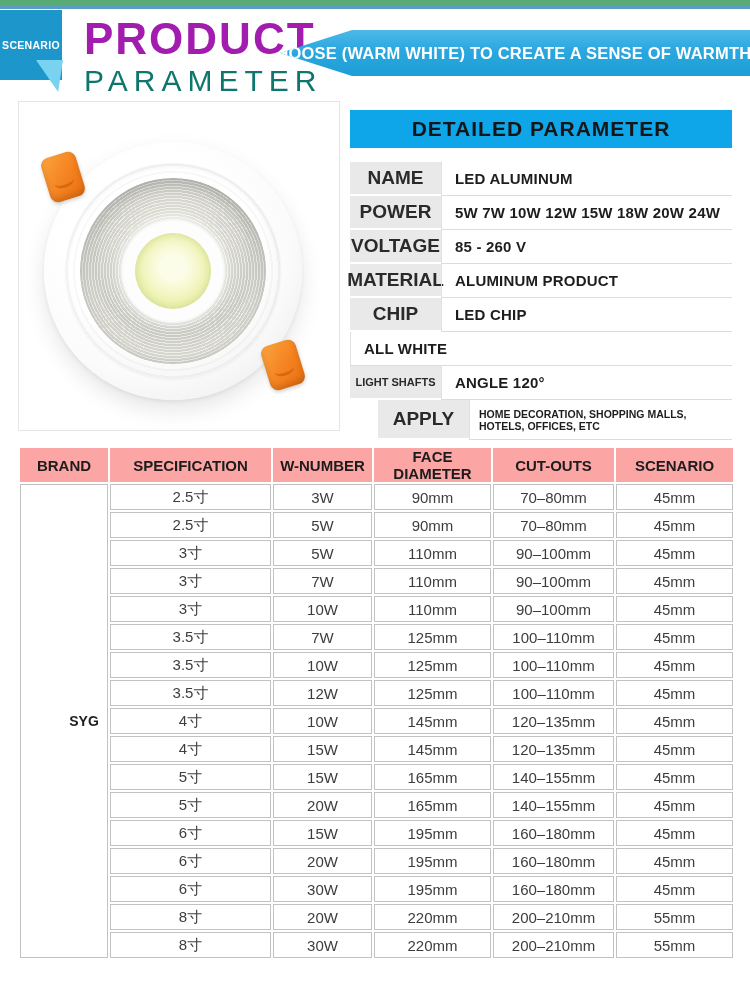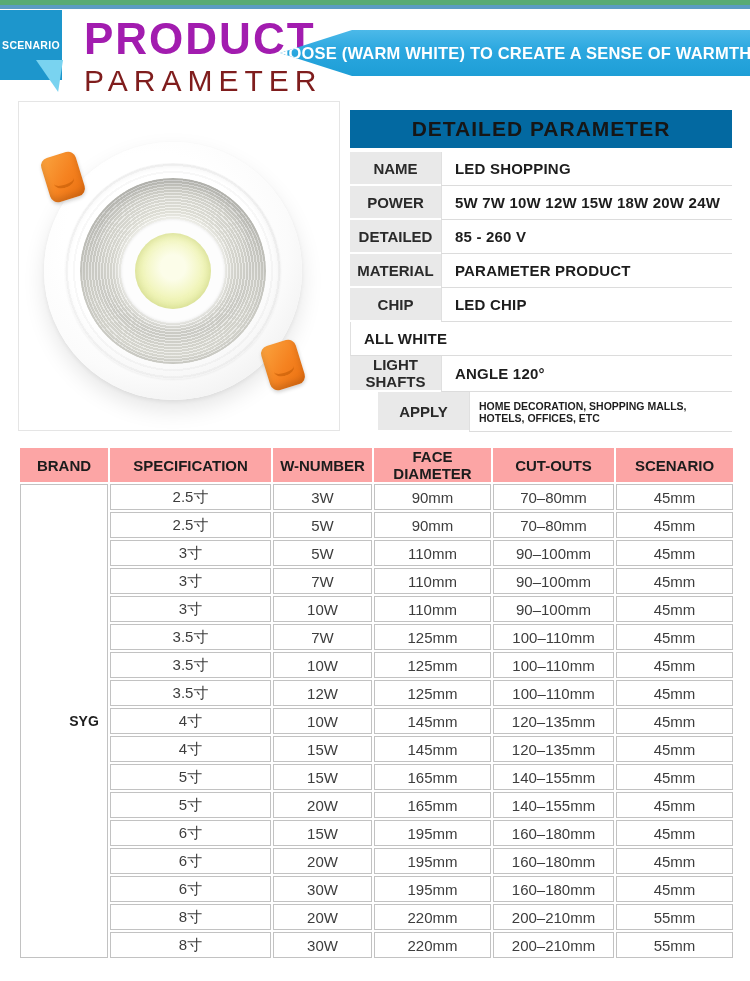--- a/index.html
+++ b/index.html
@@ -20,21 +20,21 @@
   }
   .badge-label { color:#fff; font-size:10.5px; font-weight:700; letter-spacing:.3px; }
   .badge-fold {
     position:absolute; left:36px; top:60px; width:27px; height:32px;
     background:#79d3f0; clip-path:polygon(0 0, 100% 0, 82% 100%);
   }
 
   
   .title-block { position:absolute; left:84px; top:16px; }
   .title-1 { font-size:44px; font-weight:800; color:#a21caf; letter-spacing:2px; line-height:1.05; }
-  .title-2 { font-size:30px; font-weight:400; color:#7f1d1d; letter-spacing:6px; line-height:1.05; margin-top:3px; }
+  .title-2 { font-size:30px; font-weight:400; color:#0f766e; letter-spacing:6px; line-height:1.05; margin-top:3px; }
 
   
   .banner {
     position:absolute; left:280px; top:30px; width:470px; height:46px;
     background:linear-gradient(180deg,#4cb9e9 0%, #2aa7df 45%, #1e9ed6 100%);
     clip-path:polygon(0 50%, 72px 0, 100% 0, 100% 100%, 72px 100%);
     display:flex; align-items:center; justify-content:center; padding-left:66px;
   }
   .banner-text { color:#fff; font-size:16.5px; font-weight:700; letter-spacing:.2px; white-space:nowrap; }
 
@@ -79,35 +79,35 @@
   .clip::after {
     content:""; position:absolute; left:7px; top:20px; width:21px; height:11px;
     border-bottom:3px solid #c85f08; border-radius:50%; opacity:.65;
   }
   .clip-tl { left:26px; top:52px; transform:rotate(-17deg); }
   .clip-br { left:246px; top:240px; transform:rotate(-17deg); }
 
   
   .detail-table { position:absolute; left:350px; top:110px; width:382px; }
   .detail-header {
-    height:38px; background:#0369a1; display:flex; align-items:center; justify-content:center;
-    font-size:21px; font-weight:700; color:#161616; letter-spacing:1px; margin-bottom:4px;
+    height:38px; background:#0ea5e9; display:flex; align-items:center; justify-content:center;
+    font-size:21px; font-weight:700; color:#161616; letter-spacing:1px; margin-bottom:14px;
   }
   .detail-row { display:flex; min-height:34px; }
   .detail-label {
     width:91px; background:#e9e9e9; border-bottom:2px solid #fff;
     display:flex; align-items:center; justify-content:center;
-    font-size:15px; font-weight:700; color:#2a2a2a; text-align:center;
+    font-size:19px; font-weight:700; color:#2a2a2a; text-align:center;
   }
   .detail-value {
     flex:1; border-bottom:1px solid #dcdcdc; border-left:1px solid #e0e0e0;
     display:flex; align-items:center; padding-left:13px;
     font-size:15px; font-weight:700; color:#1d1d1d; letter-spacing:.2px;
   }
-  .detail-row:nth-child(8) .detail-label { font-size:15px; }
+  .detail-row:nth-child(8) .detail-label { font-size:11px; }
   .detail-row:nth-child(9) { min-height:40px;padding-left:28px; }
   .detail-row:nth-child(9) .detail-value { font-size:10.5px; padding-left:9px; letter-spacing:0; }
 
   
   .spec-table {
     position:absolute; left:18px; top:446px; width:714px;
     border-collapse:separate; border-spacing:2px; table-layout:fixed;
   }
   .spec-table th {
     background:#fca5a5; height:30px; font-size:15px; font-weight:700; color:#1c1c1c;
@@ -153,33 +153,33 @@
     </div>
     <div class="clip clip-tl"></div>
     <div class="clip clip-br"></div>
   </div>
 
   <div class="detail-table">
     <div class="detail-header">DETAILED PARAMETER</div>
 
   <div class="detail-row">
         <div class="detail-label">NAME</div>
-        <div class="detail-value">LED SHOPPING</div>
+        <div class="detail-value">LED ALUMINUM</div>
       </div>
       <div class="detail-row">
         <div class="detail-label">POWER</div>
         <div class="detail-value">5W 7W 10W 12W 15W 18W 20W 24W</div>
       </div>
       <div class="detail-row">
-        <div class="detail-label">DETAILED</div>
+        <div class="detail-label">VOLTAGE</div>
         <div class="detail-value">85 - 260 V</div>
       </div>
       <div class="detail-row">
         <div class="detail-label">MATERIAL</div>
-        <div class="detail-value">PARAMETER PRODUCT</div>
+        <div class="detail-value">ALUMINUM PRODUCT</div>
       </div>
       <div class="detail-row">
         <div class="detail-label">CHIP</div>
         <div class="detail-value">LED CHIP</div>
       </div>
       <div class="detail-row">
         <div class="detail-value">ALL WHITE</div>
       </div>
       <div class="detail-row">
         <div class="detail-label">LIGHT SHAFTS</div>

